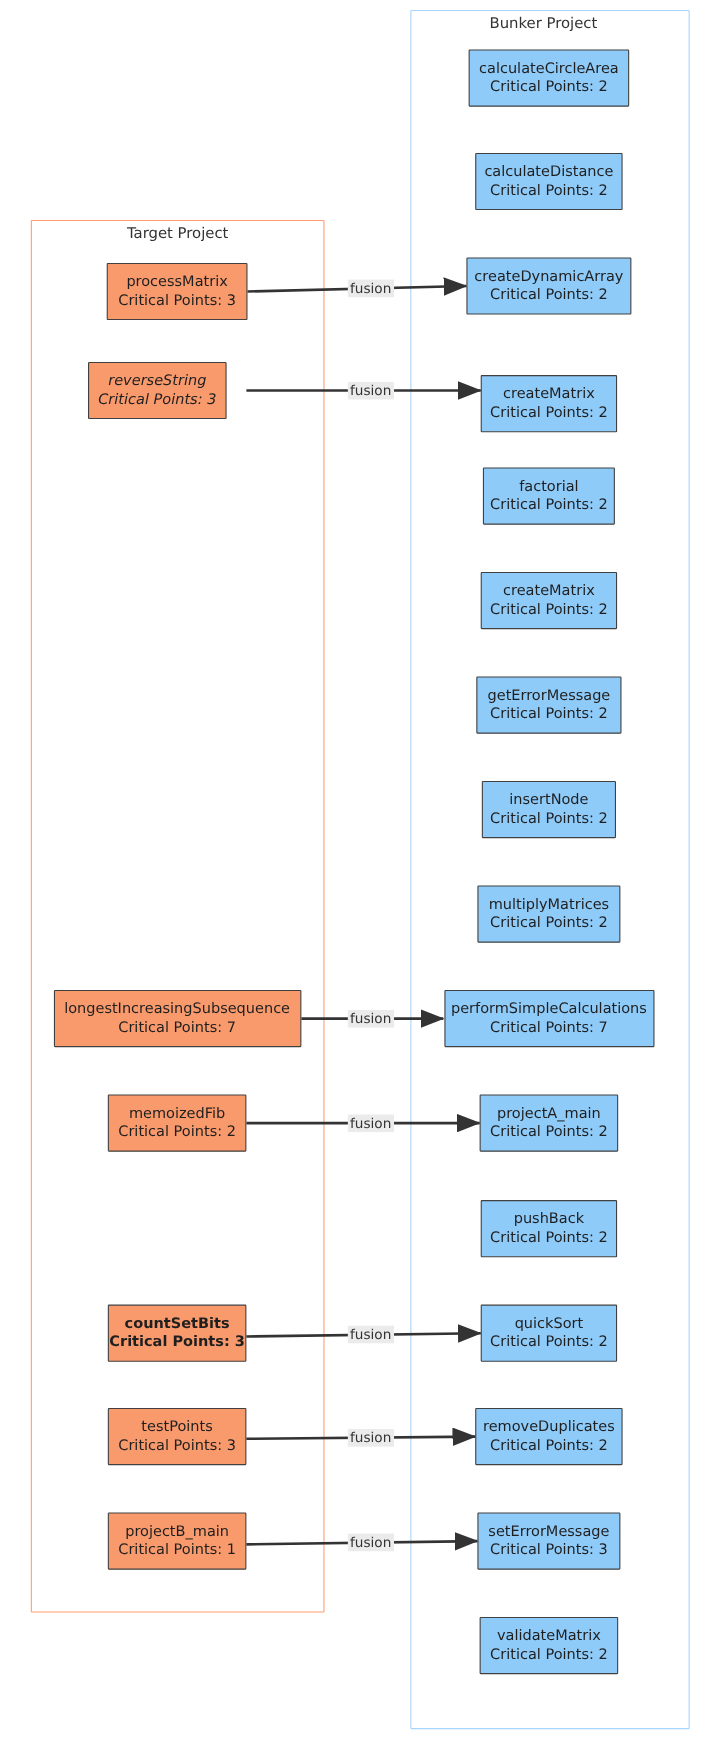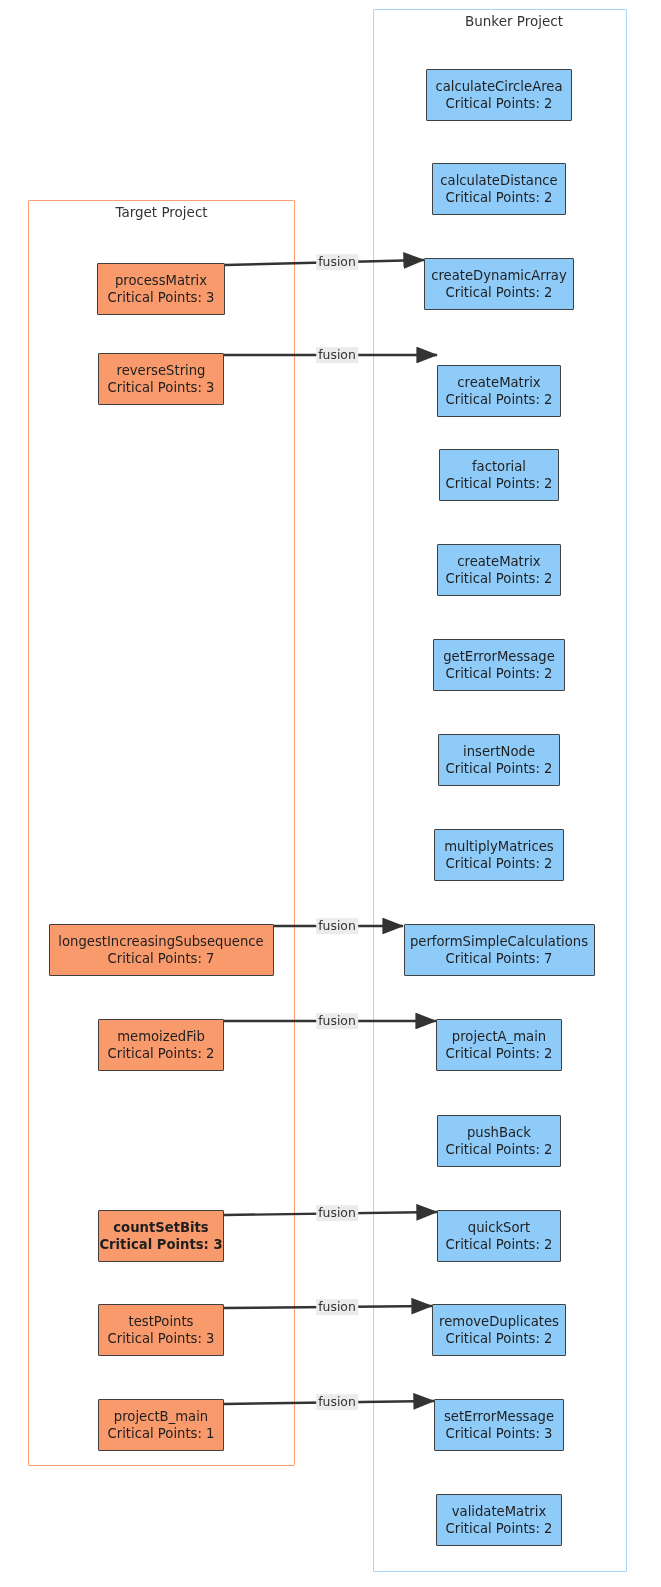--- a/index.html
+++ b/index.html
@@ -49,21 +49,20 @@
     flex-direction: column;
     align-items: center;
     justify-content: center;
     text-align: center;
     font-size: 13.2px;
     line-height: 1.32;
     color: #1f1f1f;
     border-radius: 1px;
     padding: 0 4px;
     z-index: 3;
-    margin-top: 24px;
   }
   .node-target {
     background: #f99a6d;
     text-align: center;
   }
   .node-bunker {
     background: #8fcbf9;
   }
   .node .nm { display: block; white-space: nowrap; }
   .node .cp { display: block; white-space: nowrap; }
@@ -89,21 +88,21 @@
   }
 </style>
 </head>
 <body>
 
 <div id="canvas">
   <div id="clusters">
       <div class="cluster cluster-target" style="left: 28px; top: 200px; width: 267px; height: 1266px;"></div>
       <div class="cluster-title" style="left: 28px; width: 267px; top: 204px;">Target Project</div>
       <div class="cluster cluster-bunker" style="left: 373px; top: 9px; width: 254px; height: 1563px;"></div>
-      <div class="cluster-title" style="left: 373px; width: 242px; top: 13px; padding-left: 20px;">Bunker Project</div>
+      <div class="cluster-title" style="left: 373px; width: 242px; top: 13px;">Bunker Project</div>
     </div>
   <svg class="edge-layer" width="661" height="1587" viewBox="0 0 661 1587" xmlns="http://www.w3.org/2000/svg">
     <defs>
       <marker id="arrowhead" markerWidth="9" markerHeight="7" refX="8.6" refY="3.5" orient="auto" markerUnits="strokeWidth">
         <polygon points="0 0, 9 3.5, 0 7" fill="#333333"></polygon>
       </marker>
     </defs>
     <g id="edge-paths">
         <path d="M 225 265 L 424 260" stroke="#333333" stroke-width="2.4" fill="none" marker-end="url(#arrowhead)"></path>
         <path d="M 224 355 L 437 355" stroke="#333333" stroke-width="2.4" fill="none" marker-end="url(#arrowhead)"></path>
@@ -185,21 +184,21 @@
         <span class="cp">Critical Points: 3</span>
       </div>
       <div class="node node-bunker" style="left: 436px; top: 1470px; width: 126px; height: 52px;">
         <span class="nm">validateMatrix</span>
         <span class="cp">Critical Points: 2</span>
       </div>
       <div class="node node-target" style="left: 97px; top: 239px; width: 128px; height: 52px;">
         <span class="nm">processMatrix</span>
         <span class="cp">Critical Points: 3</span>
       </div>
-      <div class="node node-target" style="left: 98px; top: 329px; width: 126px; height: 52px;">
+      <div class="node node-target" style="left: 80px; top: 329px; width: 126px; height: 52px; font-style: italic;">
         <span class="nm">reverseString</span>
         <span class="cp">Critical Points: 3</span>
       </div>
       <div class="node node-target" style="left: 48.5px; top: 900px; width: 225px; height: 52px;">
         <span class="nm">longestIncreasingSubsequence</span>
         <span class="cp">Critical Points: 7</span>
       </div>
       <div class="node node-target" style="left: 98px; top: 995px; width: 126px; height: 52px;">
         <span class="nm">memoizedFib</span>
         <span class="cp">Critical Points: 2</span>

